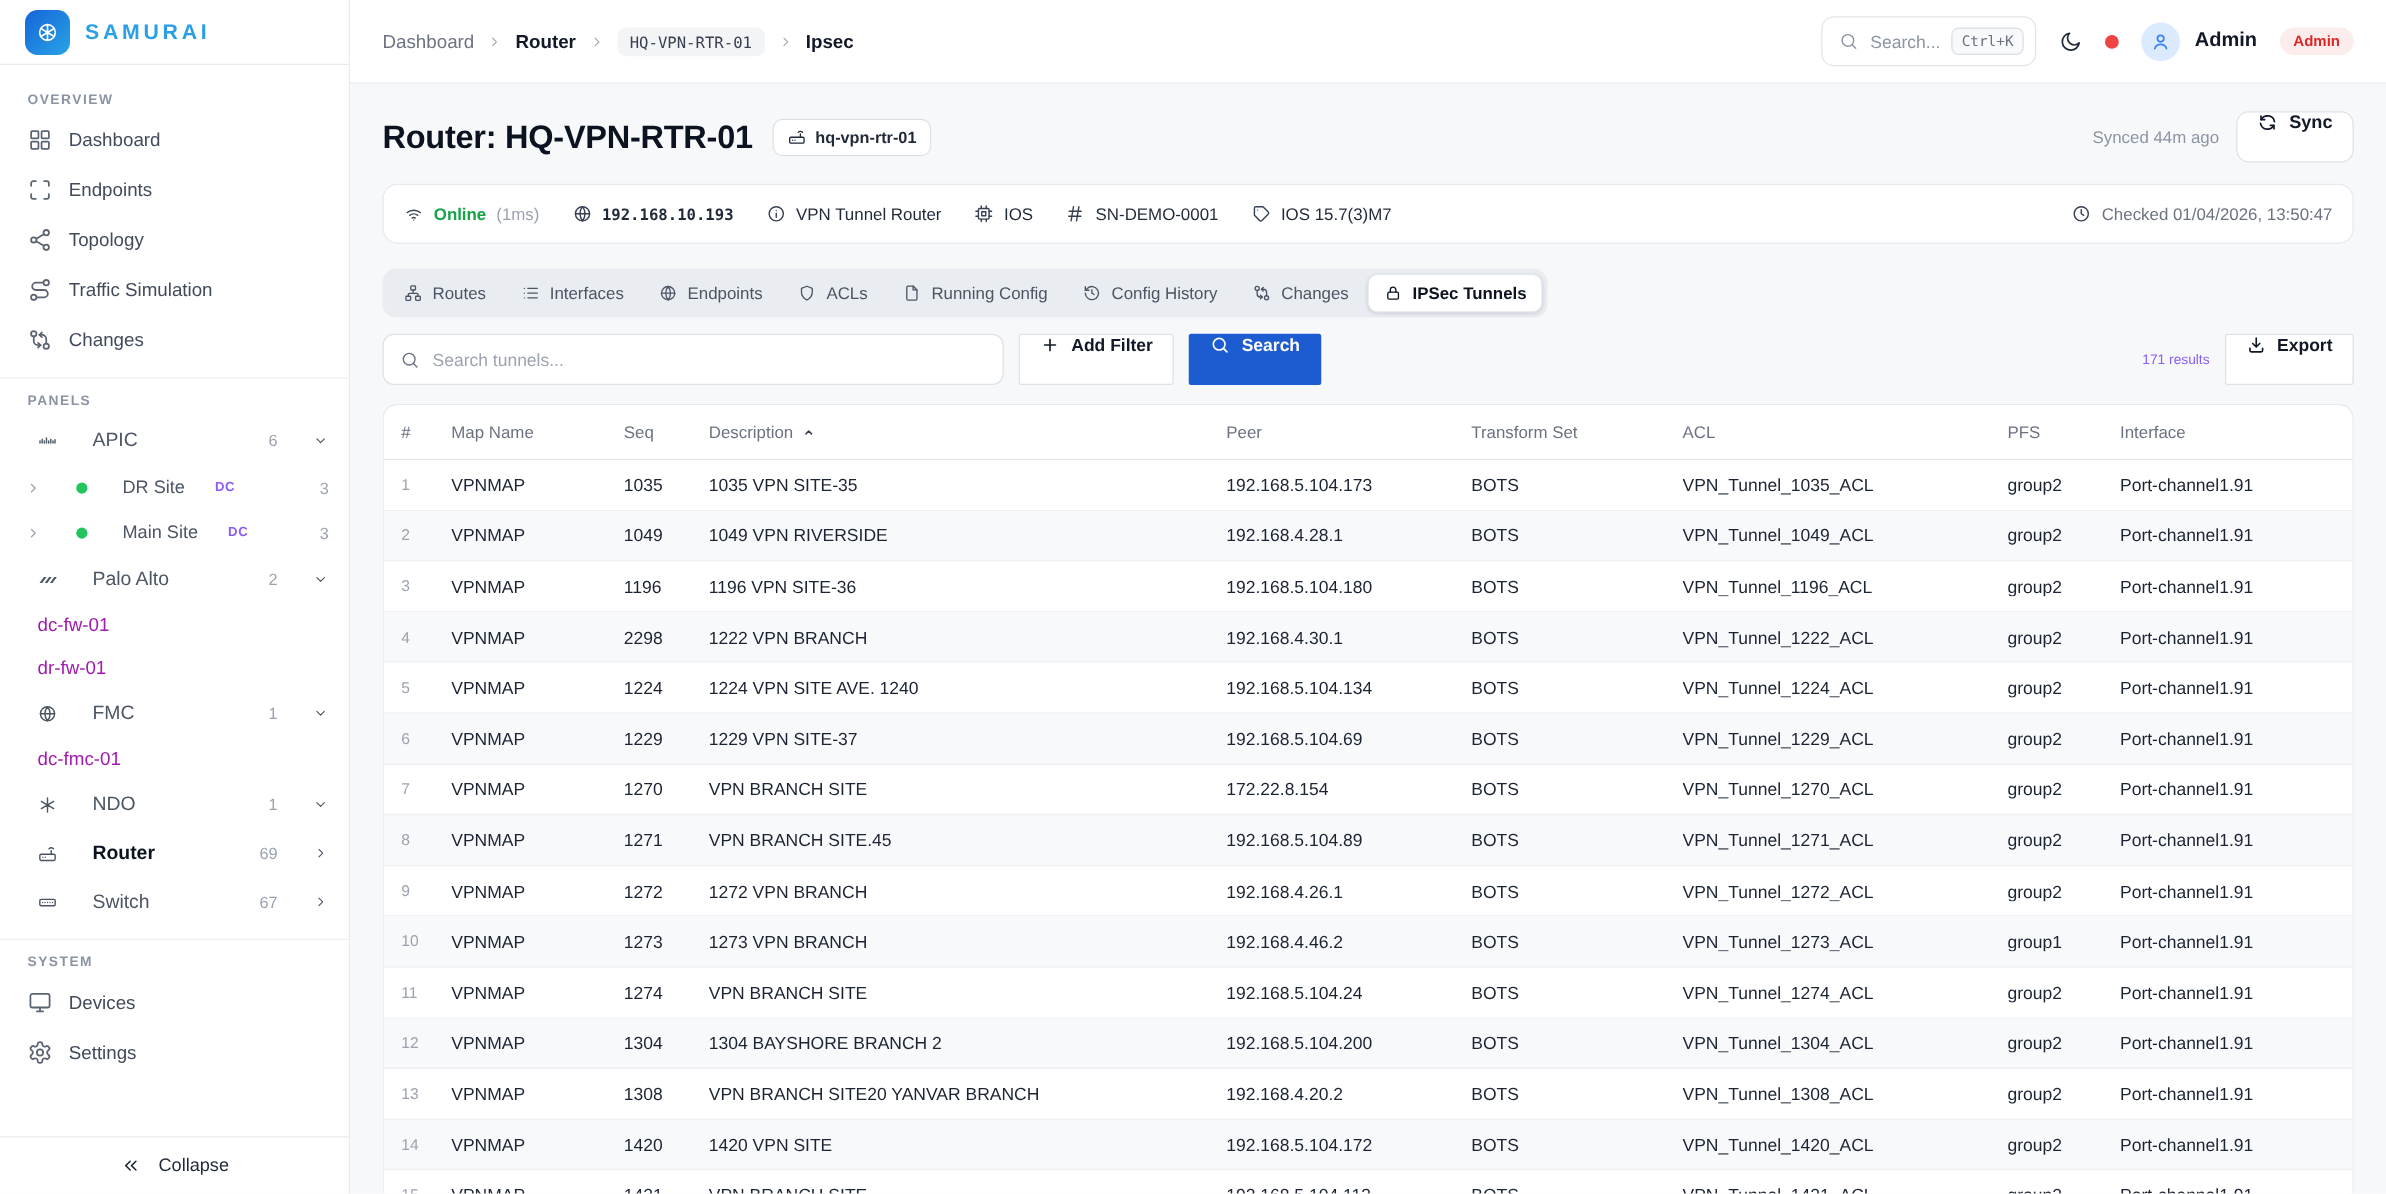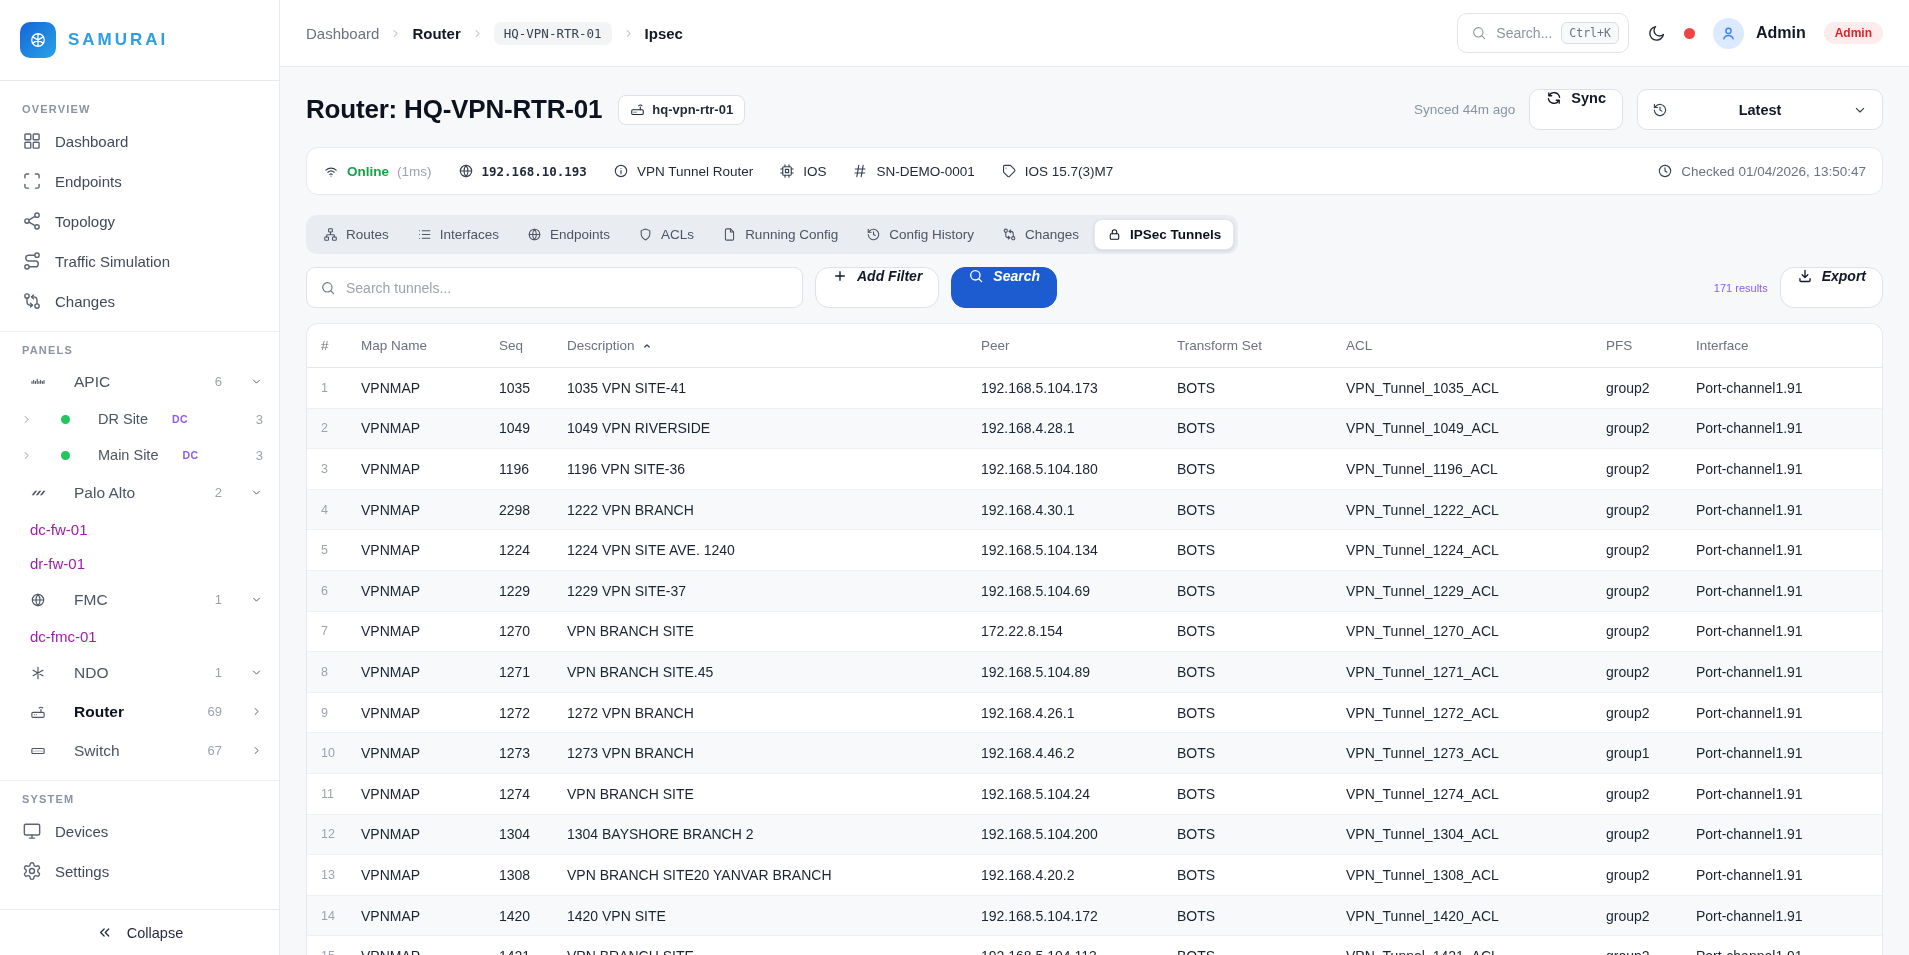--- a/index.html
+++ b/index.html
@@ -6,21 +6,21 @@
   html,body { width:1909px; height:955px; overflow:hidden; }
   body { font-family:"Liberation Sans", sans-serif; background:#f7f8fa; color:#111827; }
   .app { display:flex; width:1909px; height:955px; }
 
   
   .ic { width:20px; height:20px; display:block; fill:none; stroke:currentColor; stroke-width:1.7; stroke-linecap:round; stroke-linejoin:round; }
   .ic-s { width:16px; height:16px; } .ic-xs { width:13px; height:13px; }
 
   
   .sidebar { width:280px; background:#fff; border-right:1px solid #e7eaee; display:flex; flex-direction:column; }
-  .side-top { height:81px; flex:none; display:flex; align-items:center; gap:12px; padding:0 20px; border-bottom:1px solid #e7eaee; }
+  .side-top { height:52px; flex:none; display:flex; align-items:center; gap:12px; padding:0 20px; border-bottom:1px solid #e7eaee; }
   .logo { width:36px; height:36px; border-radius:10px; background:linear-gradient(135deg,#1565d8,#29a3e6); display:flex; align-items:center; justify-content:center; color:#fff; }
   .logo .ic { width:20px; height:20px; stroke-width:1.6; }
   .brand { font-size:17px; font-weight:800; letter-spacing:3px; color:#2b9fe3; }
   .side-nav { flex:1; overflow:hidden; padding:10px 16px 0 20px; }
   .sec-label { font-size:11px; font-weight:700; letter-spacing:1.2px; color:#8b94a3; margin:12px 0 6px 2px; }
   .divider { border-top:1px solid #eceff3; margin:10px -16px 4px -20px; }
   .nav-item { height:40px; display:flex; align-items:center; gap:13px; color:#414b5a; font-size:15px; cursor:pointer; padding-left:2px; }
   .nav-item .ic { color:#5b6572; }
   .p-row { height:39px; display:flex; align-items:center; gap:28px; font-size:15.5px; color:#4b5563; cursor:pointer; }
   .p-row.grp { padding-left:10px; }
@@ -80,21 +80,21 @@
 
   .tabs { margin-top:20px; flex:none; display:inline-flex; align-self:flex-start; background:#e9ecf1; border-radius:11px; padding:4px; gap:2px; }
   .tab { display:flex; align-items:center; gap:8px; font-size:13.5px; color:#4b5563; padding:8px 13px; border-radius:8px; cursor:pointer; white-space:nowrap; }
   .tab .ic { width:15px; height:15px; }
   .tab.active { background:#fff; color:#0b1220; font-weight:600; box-shadow:0 1px 3px rgba(15,23,42,.12); border:1px solid #e3e6eb; padding:7px 12px; }
 
   .toolbar { margin-top:13px; flex:none; display:flex; align-items:center; gap:12px; }
   .t-search { display:flex; align-items:center; gap:10px; background:#fff; border:1px solid #dde2e8; border-radius:9px; height:41px; width:497px; padding:0 13px; color:#9ca3af; cursor:text; }
   .t-search .ic { width:16px; height:16px; color:#6b7280; }
   .t-search .ph { font-size:14px; }
-  .btn-sm { border-radius:14px; height:41px; font-size:14px;font-style:italic; }
+  .btn-sm { border-radius:2px; height:41px; font-size:14px; }
   .btn-primary { background:#1d5bd0; border-color:#1d5bd0; color:#fff; }
   .results { margin-left:auto; font-size:11px; color:#8b5cf6; }
 
   .table-card { margin-top:15px; flex:1; min-height:0; background:#fff; border:1px solid #e6e9ee; border-bottom:none; border-radius:12px 12px 0 0; overflow:hidden; display:flex; flex-direction:column; }
   .t-head { flex:none; display:flex; align-items:center; height:44px; padding:0 0 0 14px; border-bottom:1px solid #e5e7eb; }
   .th { font-size:13.5px; color:#6b7280; font-weight:500; display:flex; align-items:center; gap:5px; }
   .th .ic { width:14px; height:14px; color:#374151; stroke-width:2.2; }
   .t-body { flex:1; overflow:hidden; }
   .t-row { display:flex; align-items:center; height:40.6px; padding:0 0 0 14px; border-bottom:1px solid #eef0f3; cursor:pointer; }
   .t-row:nth-child(even) { background:#f8f9fb; }
@@ -411,35 +411,20 @@
             <span>
                 <svg class="ic " viewBox="0 0 24 24">
                   <path d="M20.4 11a8.5 8.5 0 0 0-15.8-2.6"></path>
                   <path d="M4.2 4.2v4.4h4.4"></path>
                   <path d="M3.6 13a8.5 8.5 0 0 0 15.8 2.6"></path>
                   <path d="M19.8 19.8v-4.4h-4.4"></path>
                 </svg>
               </span>
             <span>Sync</span>
           </button>
-          <div class="select">
-            <span>
-                <svg class="ic " viewBox="0 0 24 24">
-                  <path d="M3.6 12a8.4 8.4 0 1 0 2.5-6L3.6 8.3"></path>
-                  <path d="M3.6 3.6v4.7h4.7"></path>
-                  <path d="M12 7.6V12l2.8 1.7"></path>
-                </svg>
-              </span>
-            <span class="mid">Latest</span>
-            <span>
-                <svg class="ic " viewBox="0 0 24 24">
-                  <path d="M6.5 9.5l5.5 5.5 5.5-5.5"></path>
-                </svg>
-              </span>
-          </div>
         </div>
       </div>
 
       <div class="status-card">
         <span class="st-item">
           <span class="st-online-ic" style="color:#17a34a">
               <svg class="ic " viewBox="0 0 24 24">
                 <path d="M4.2 10.6a12 12 0 0 1 15.6 0M7.2 13.9a7.4 7.4 0 0 1 9.6 0M10.2 17.1a3 3 0 0 1 3.6 0M12 19.6h.01"></path>
               </svg>
             </span>
@@ -653,21 +638,21 @@
             </div>
             <div class="th" style="width:177px">
               <span>Interface</span>
             </div>
           </div>
         <div class="t-body" id="tbody">
             <div class="t-row">
               <div class="td idx" style="width:40px">1</div>
               <div class="td" style="width:138px">VPNMAP</div>
               <div class="td" style="width:68px">1035</div>
-              <div class="td" style="width:414px">1035 VPN SITE-41</div>
+              <div class="td" style="width:414px">1035 VPN SITE-35</div>
               <div class="td" style="width:196px">192.168.5.104.173</div>
               <div class="td" style="width:169px">BOTS</div>
               <div class="td" style="width:260px">VPN_Tunnel_1035_ACL</div>
               <div class="td" style="width:90px">group2</div>
               <div class="td" style="width:177px">Port-channel1.91</div>
             </div>
             <div class="t-row">
               <div class="td idx" style="width:40px">2</div>
               <div class="td" style="width:138px">VPNMAP</div>
               <div class="td" style="width:68px">1049</div>

